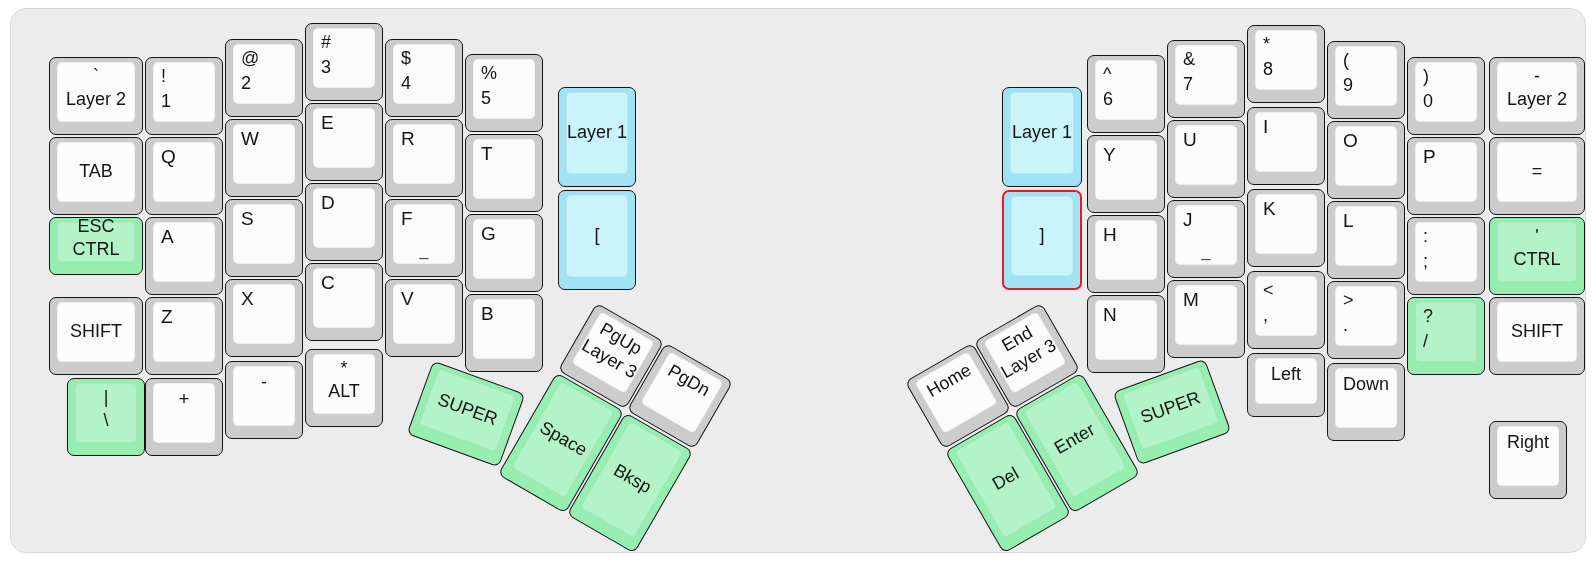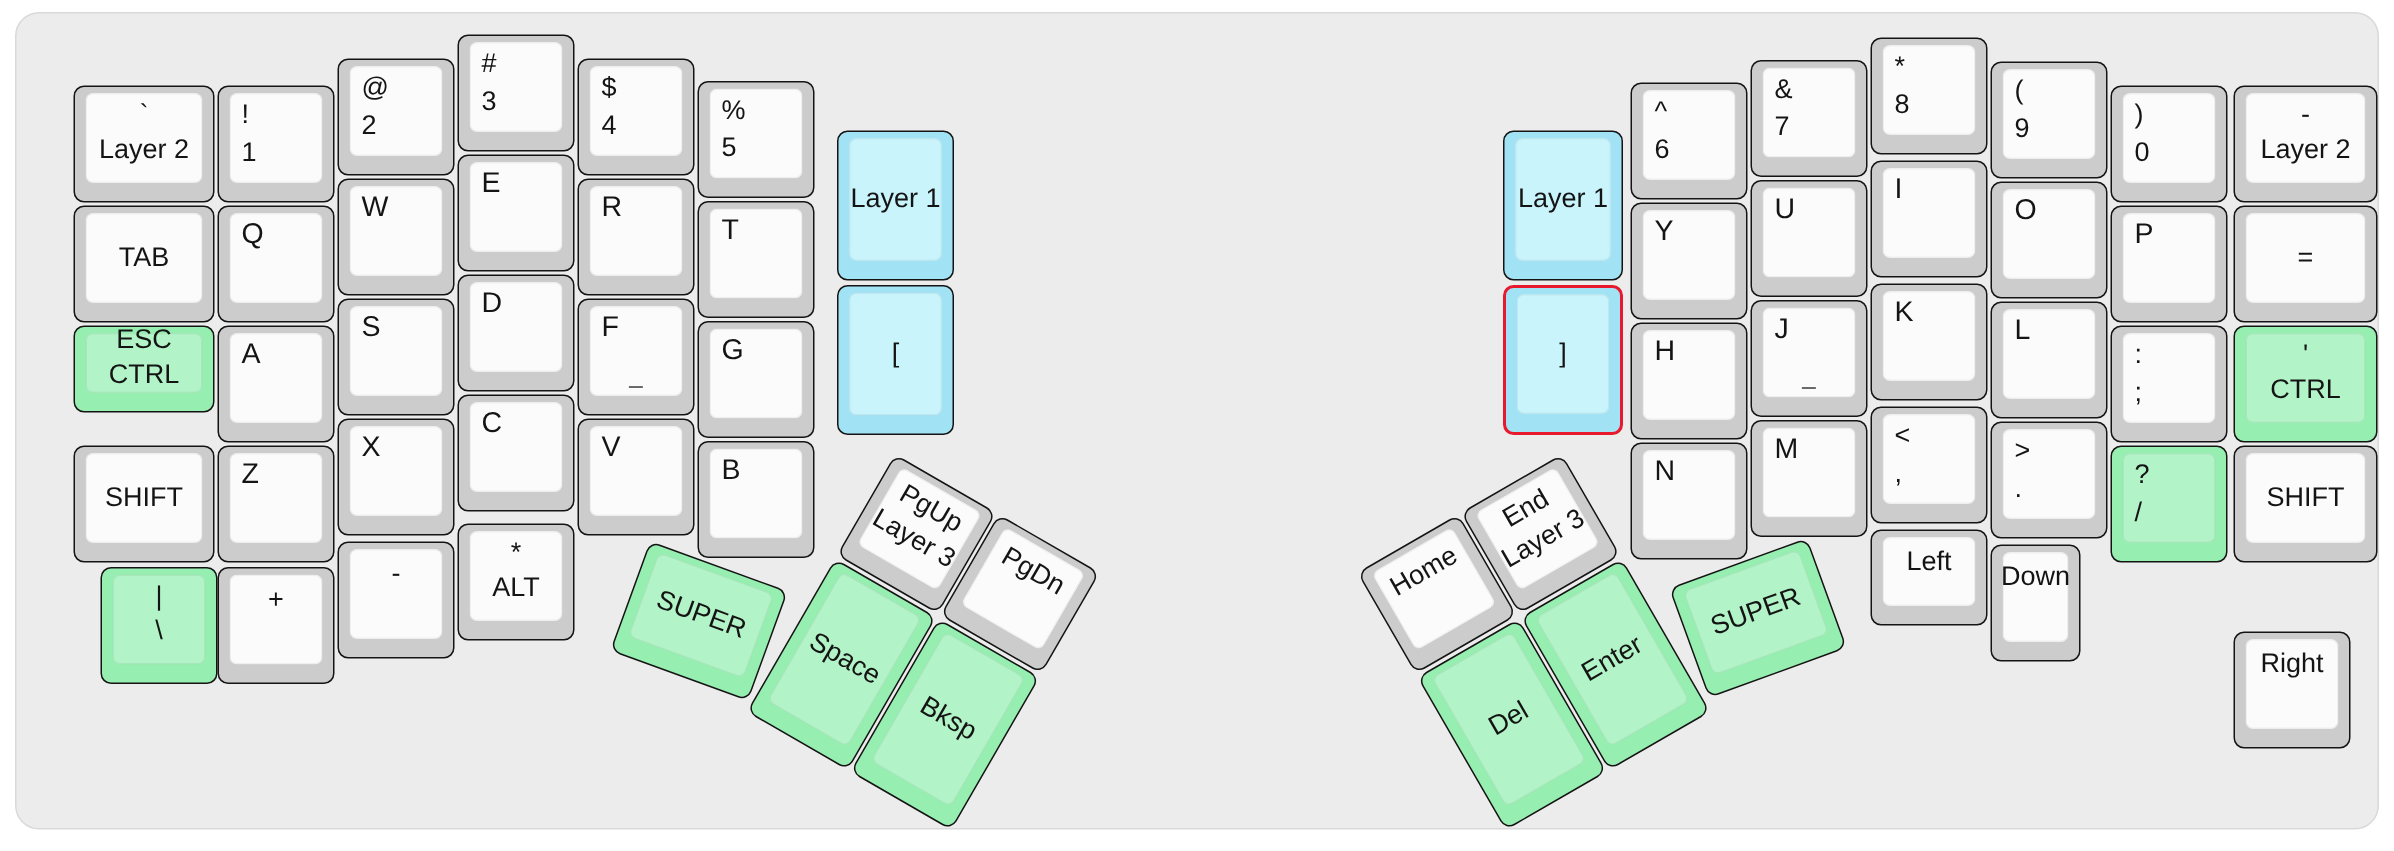--- a/index.html
+++ b/index.html
@@ -259,21 +259,21 @@
     </div>
     <div class="key white s-tl" style="left: 1316px; top: 192px; width: 78px; height: 78px;">
       <div class="cap"><span class="lbl lbl-0">L</span></div>
     </div>
     <div class="key white s-pair" style="left: 1316px; top: 272px; width: 78px; height: 78px;">
       <div class="cap">
         <span class="lbl lbl-0">&gt;</span>
         <span class="lbl lbl-1">.</span>
       </div>
     </div>
-    <div class="key white s-top" style="left: 1316px; top: 354px; width: 60px; height: 78px;">
+    <div class="key white s-top" style="left: 1316px; top: 354px; width: 78px; height: 78px;">
       <div class="cap">
         <span class="lbl lbl-0">Down</span>
       </div>
     </div>
     <div class="key white s-pair" style="left: 1396px; top: 48px; width: 78px; height: 78px;">
       <div class="cap">
         <span class="lbl lbl-0">)</span>
         <span class="lbl lbl-1">0</span>
       </div>
     </div>

